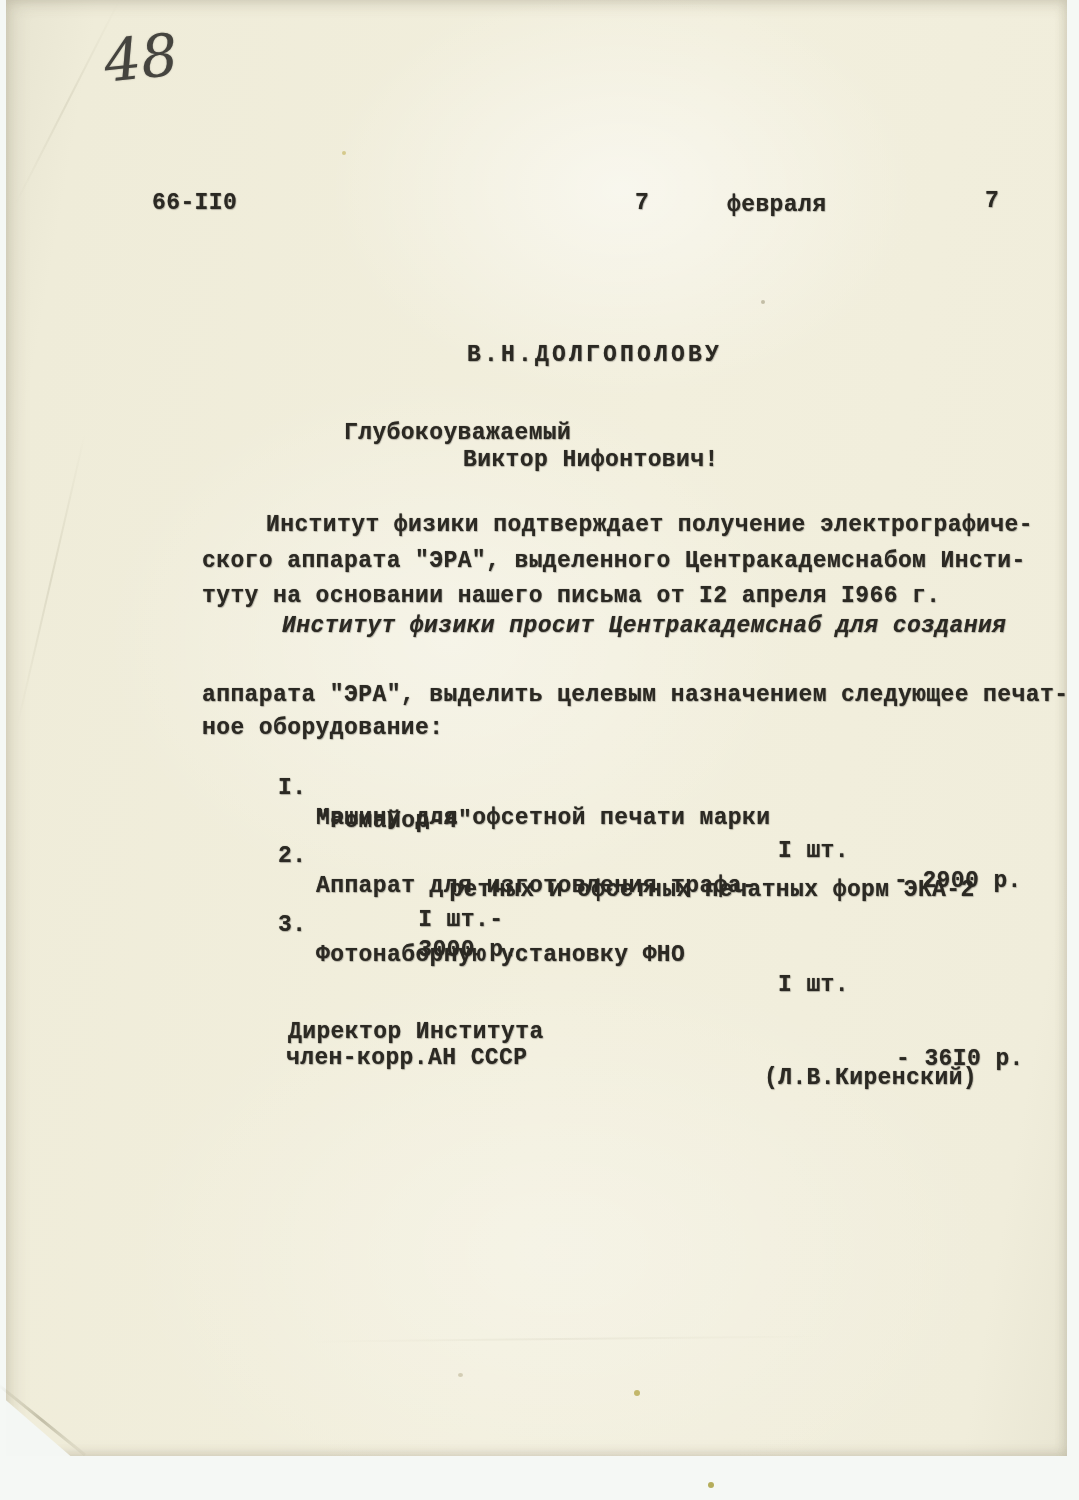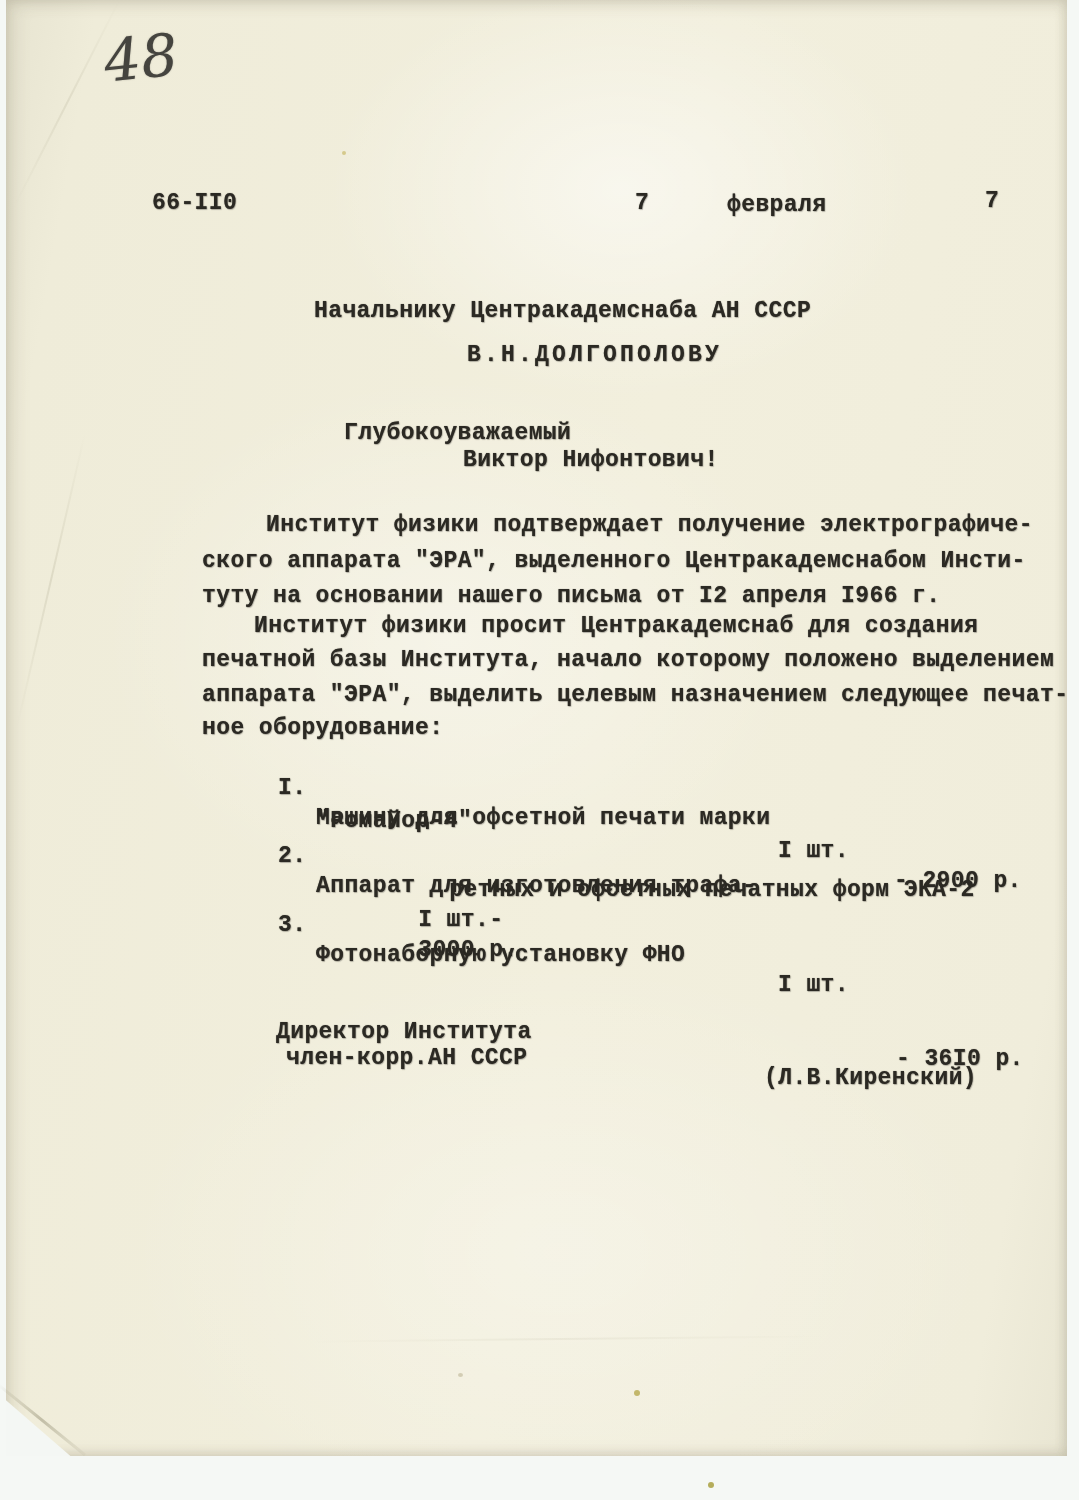--- a/index.html
+++ b/index.html
@@ -90,32 +90,30 @@
   <div class="speck speck3"></div>
   <div class="speck speck5"></div>
 
   <div class="handwritten" style="left:98px; top:24px;">48</div>
 
   <div class="typed" style="left:146px; top:189px;font-family:Liberation Mono, monospace;">66-II0</div>
   <div class="typed" style="left:629px; top:189px;">7</div>
   <div class="typed" style="left:721px; top:191px;">февраля</div>
   <div class="typed" style="left:979px; top:187px;">7</div>
 
-  <div class="typed" style="left:308px; top:297px;">Начальнику Центракадемснаба АН СССР</div>
   <div class="typed caps-wide" style="left:461px; top:341px;">В.Н.ДОЛГОПОЛОВУ</div>
 
   <div class="typed" style="left:338px; top:419px;">Глубокоуважаемый</div>
   <div class="typed" style="left:457px; top:446px;">Виктор Нифонтович!</div>
 
   <div class="typed" style="left:260px; top:511px;">Институт физики подтверждает получение электрографиче-</div>
   <div class="typed" style="left:196px; top:547px;">ского аппарата "ЭРА", выделенного Центракадемснабом Инсти-</div>
   <div class="typed" style="left:196px; top:582px;">туту на основании нашего письма от I2 апреля I966 г.</div>
 
-  <div class="typed" style="left:248px; top:612px;">Институт физики просит Центракадемснаб для создания</div>
-  <div class="typed" style="left:196px; top:646px;">печатной базы Института, начало которому положено выделением</div>
+  <div class="typed" style="left:276px; top:612px;font-style:italic;">Институт физики просит Центракадемснаб для создания</div>
   <div class="typed" style="left:196px; top:681px;">аппарата "ЭРА", выделить целевым назначением следующее печат-</div>
   <div class="typed" style="left:196px; top:714px;">ное оборудование:</div>
 
   <div class="list">
     <div class="typed lrow" style="top:0;">
       <span class="num">I.</span>
       <span class="txt">Машину для офсетной печати марки</span>
     </div>
     <div class="typed lrow" style="top:33px;">
       <span class="txt">"Ромайор-4"</span>
@@ -132,18 +130,18 @@
       <span class="gap">3000 р.</span>
     </div>
     <div class="typed lrow" style="top:137px;">
       <span class="num">3.</span>
       <span class="txt">Фотонаборную установку ФНО</span>
       <span class="qty-abs">I шт.</span>
       <span class="price-abs" style="left:618px;margin-top:44px;">- 36I0 р.</span>
     </div>
   </div>
 
-  <div class="typed" style="left:270px; top:1018px;text-align:center;">Директор Института</div>
+  <div class="typed" style="left:282px; top:1018px;text-align:center;">Директор Института</div>
   <div class="typed" style="left:280px; top:1044px;">член-корр.АН СССР</div>
   <div class="typed" style="left:758px; top:1064px;">(Л.В.Киренский)</div>
 </div>
 
 <div class="speck speck4"></div>
 
 </body></html>

